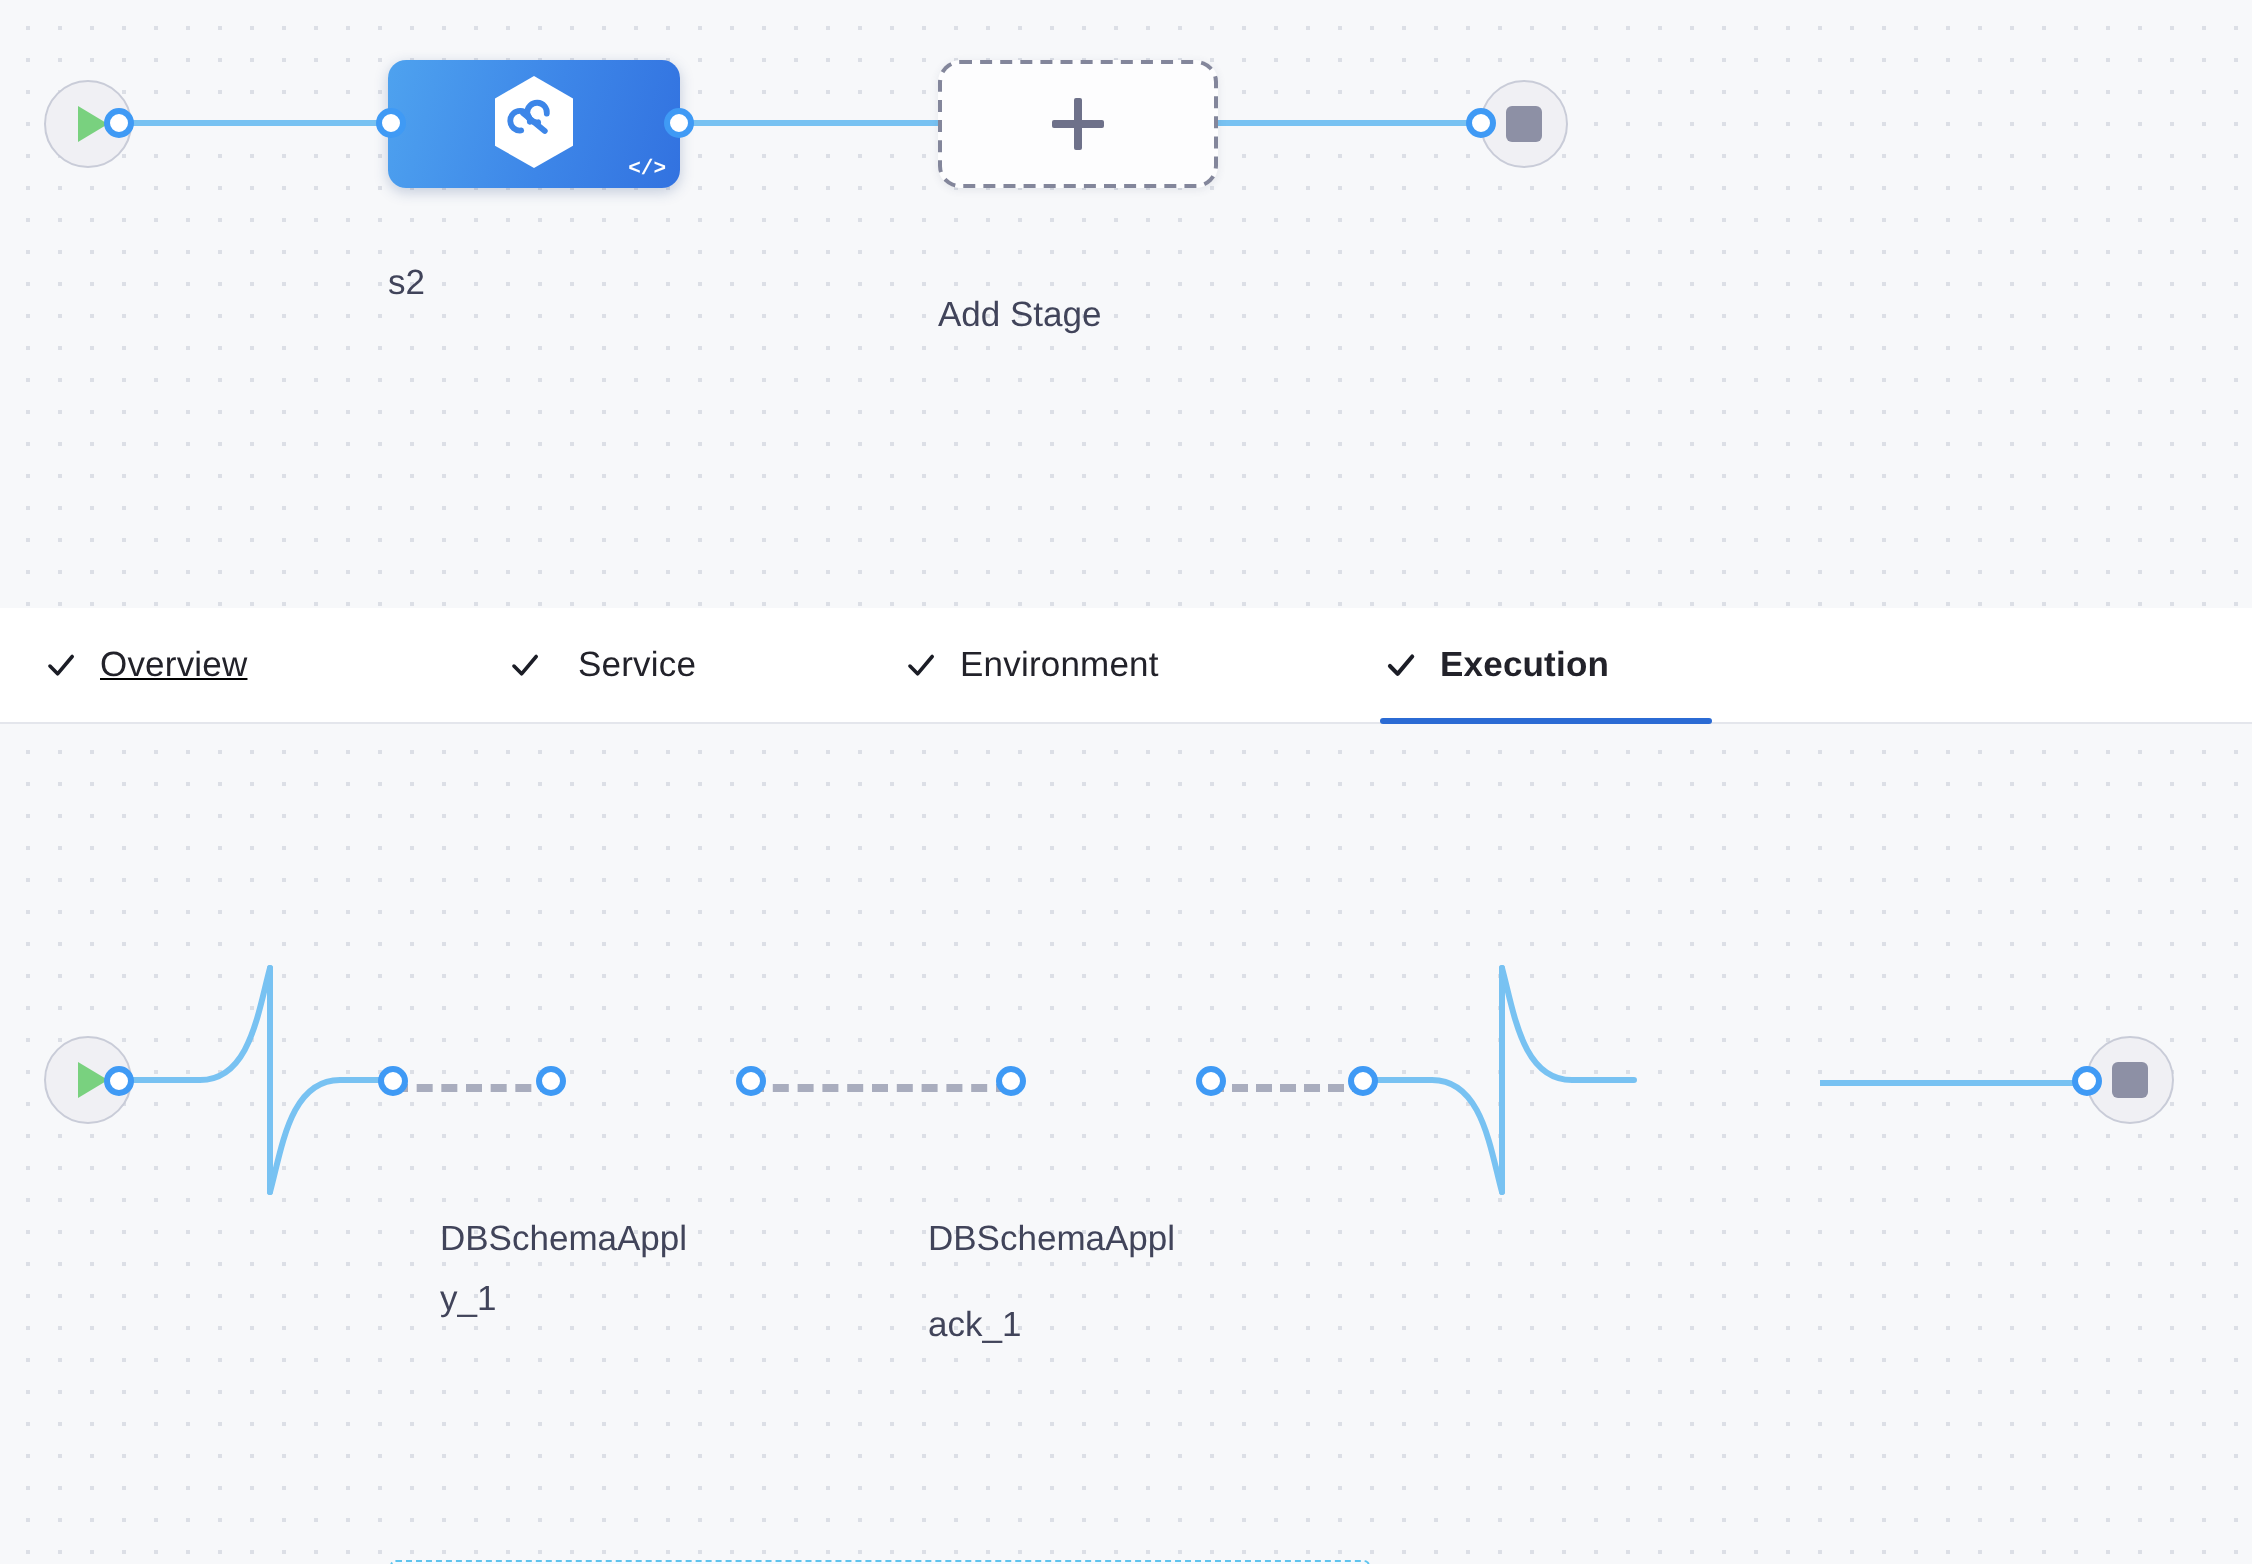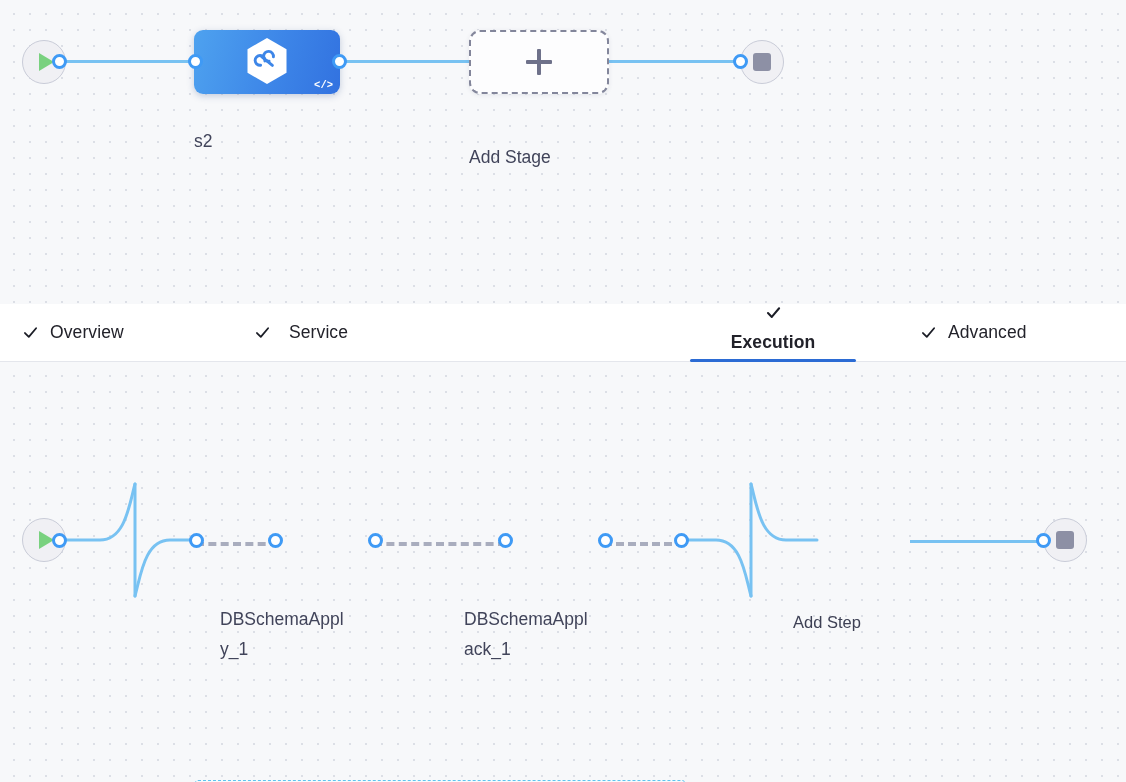--- a/index.html
+++ b/index.html
@@ -169,43 +169,43 @@
     </div>
     <div class="caption" style="left:469px; top:148px; width:140px;">Add Stage</div>
 
     <div class="terminal" style="left:740px; top:40px;">
       <div class="stop-sq"></div>
     </div>
     <div class="port" style="left:733px; top:54px;"></div>
   </div>
 
   <div id="tab-strip">
-    <div class="tab" style="left: 20px; width: 132px;">
+    <div class="tab" style="left: 20px; width: 132px; text-decoration: underline;">
       <svg class="tick" viewBox="0 0 20 20">
         <path d="M3.5 10.6 L8 15.2 L16.6 5" fill="none" stroke="#1b1d26" stroke-width="2.1" stroke-linecap="round" stroke-linejoin="round"></path>
       </svg>
       <span class="tab-label">Overview</span>
     </div>
     <div class="tab" style="left: 252px; width: 117px; gap: 18px;">
       <svg class="tick" viewBox="0 0 20 20">
         <path d="M3.5 10.6 L8 15.2 L16.6 5" fill="none" stroke="#1b1d26" stroke-width="2.1" stroke-linecap="round" stroke-linejoin="round"></path>
       </svg>
       <span class="tab-label">Service</span>
     </div>
-    <div class="tab active" style="left: 690px; width: 166px; flex-direction: column;">
+    <div class="tab" style="left: 450px; width: 166px;">
+      <svg class="tick" viewBox="0 0 20 20">
+        <path d="M3.5 10.6 L8 15.2 L16.6 5" fill="none" stroke="#1b1d26" stroke-width="2.1" stroke-linecap="round" stroke-linejoin="round"></path>
+      </svg>
+      <span class="tab-label">Environment</span>
+    </div>
+    <div class="tab active" style="left: 690px; width: 166px;">
       <svg class="tick" viewBox="0 0 20 20">
         <path d="M3.5 10.6 L8 15.2 L16.6 5" fill="none" stroke="#1b1d26" stroke-width="2.4" stroke-linecap="round" stroke-linejoin="round"></path>
       </svg>
       <span class="tab-label">Execution</span>
-    </div>
-    <div class="tab" style="left: 918px; width: 133px;">
-      <svg class="tick" viewBox="0 0 20 20">
-        <path d="M3.5 10.6 L8 15.2 L16.6 5" fill="none" stroke="#1b1d26" stroke-width="2.1" stroke-linecap="round" stroke-linejoin="round"></path>
-      </svg>
-      <span class="tab-label">Advanced</span>
     </div>
   </div>
 
   <div id="step-canvas" class="canvas">
 
     <div id="step-group"></div>
 
     <svg style="position: absolute; left: 55px; top: 118px; width: 160px; height: 120px; z-index: 3;" viewBox="0 0 160 120">
       <path d="M0 60 H45 C70 60 74 26 80 4" fill="none" stroke="#78c2f2" stroke-width="3" stroke-linecap="round"></path>
       <path d="M80 116 C74 94 70 60 45 60" fill="none" stroke="#78c2f2" stroke-width="0"></path>
@@ -237,24 +237,23 @@
     <div class="port" style="left: 368px; top: 171px;"></div>
     <div class="caption" style="left: 220px; top: 248px; width: 180px;">
       <div>DBSchemaAppl</div>
       <div style="margin-top:11px;">y_1</div>
     </div>
 
     <div class="port" style="left: 498px; top: 171px;"></div>
     <div class="port" style="left: 598px; top: 171px;"></div>
     <div class="caption" style="left: 464px; top: 248px; width: 180px;">
       <div>DBSchemaAppl</div>
-      <div style="margin-top:11px;">ack_1</div>
-    </div>
-
-    <div class="caption small" style="left: 793px; top: 244px; width: 140px;">Add Step</div>
+      <div style="margin-top:24px;">ack_1</div>
+    </div>
+
 
     <div class="terminal" style="left: 1043px; top: 156px;">
       <div class="stop-sq"></div>
     </div>
     <div class="port" style="left: 1036px; top: 171px;"></div>
   </div>
 
 </div>
 
 </body></html>

